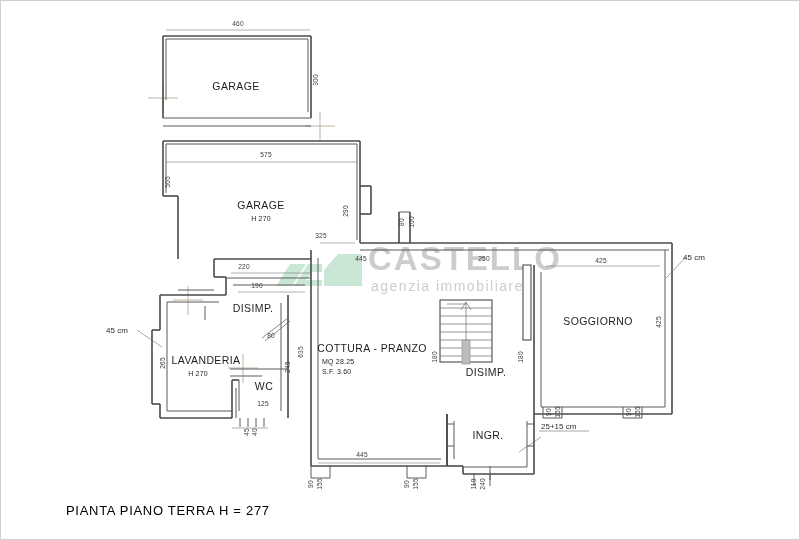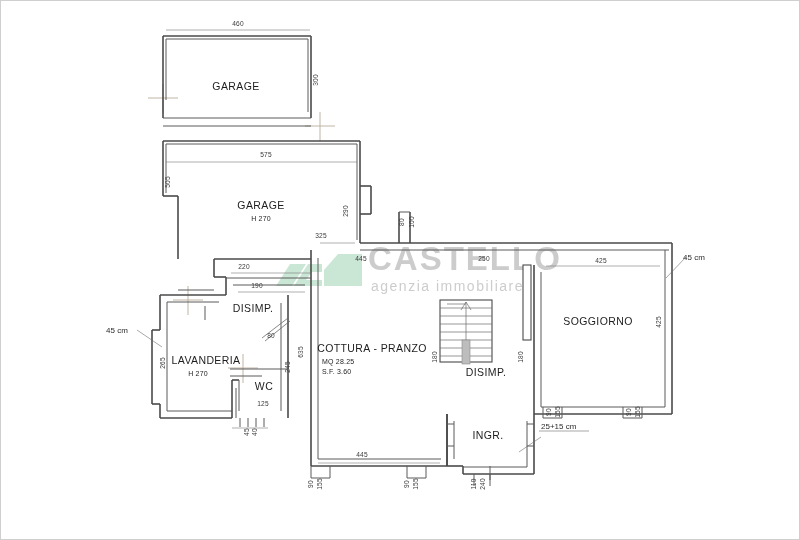--- a/index.html
+++ b/index.html
@@ -360,14 +360,17 @@
     </g>
 
     <g>
       <text class="lbl note" text-anchor="middle" x="117" y="333">45 cm</text>
       <text class="lbl note" text-anchor="middle" x="694" y="260">45 cm</text>
       <text class="lbl note" x="541" y="429">25+15 cm</text>
     </g>
 
   </svg>
 
+  <div id="title-block">
+    <span class="title" style="font-family:'Liberation Sans',sans-serif;">PIANTA PIANO TERRA   H = 277</span>
+  </div>
 
 </div>
 
 </body></html>

